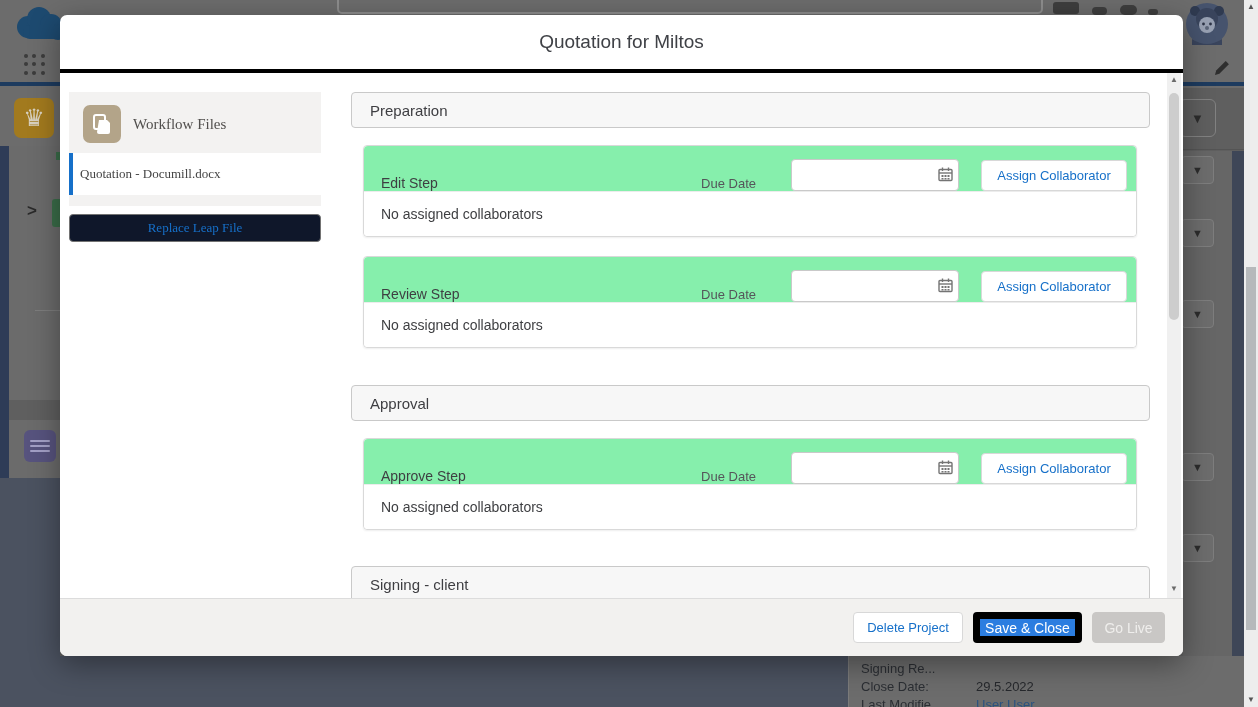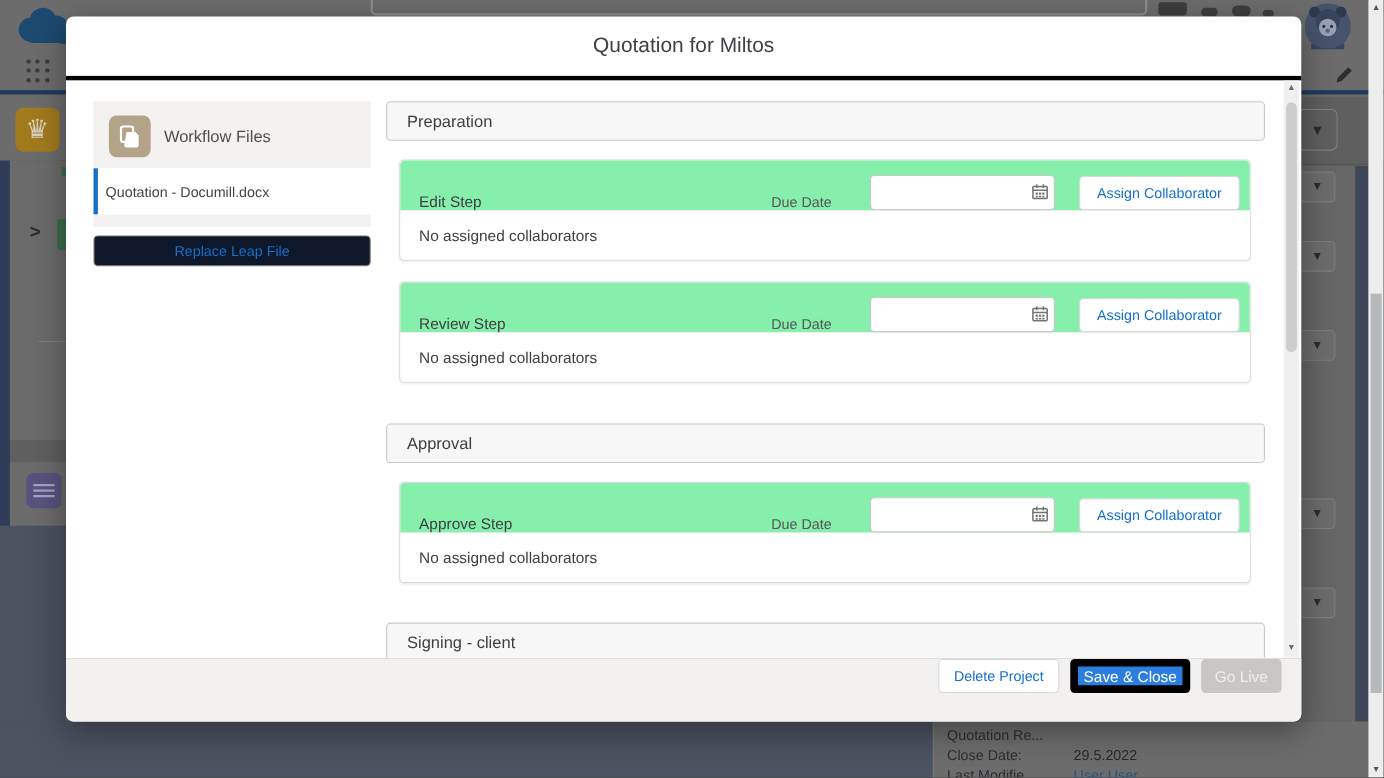--- a/index.html
+++ b/index.html
@@ -58,21 +58,21 @@
   .modal-title { font-size:19px; color:#3f4146; }
   .modal-body { position:relative; height:525px; overflow:hidden; }
 
   
   .modal-scroll { position:absolute; right:2px; top:0; width:14px; height:525px; background:#f0f0f0; }
   .modal-scroll .arr { position:absolute; left:0; width:14px; height:14px; color:#6b6b6b; font-size:8px; line-height:14px; text-align:center; }
   .modal-scroll .arr.down { bottom:2px; }
   .modal-scroll .thumb { position:absolute; left:2px; top:20px; width:10px; height:227px; background:#cdcdcd; border-radius:6px; }
 
   
-  .wf-panel { position:absolute; left:25px; top:19px; width:252px; }
+  .wf-panel { position:absolute; left:9px; top:19px; width:252px;font-family:Liberation Serif, serif; }
   .wf-head { background:#f3f2f1; padding:13px 14px 10px 14px; display:flex; align-items:center; }
   .wf-tile { width:38px; height:38px; border-radius:7px; background:#b3a489; display:flex; align-items:center; justify-content:center; }
   .wf-title { margin-left:12px; font-size:15px; color:#514f4d; }
   .wf-file { background:#fff; border-left:4px solid #1670c9; height:42px; display:flex; align-items:center;
     padding-left:7px; font-size:13px; color:#444; }
   .wf-footpad { background:#f3f2f1; height:11px; }
   .wf-replace { margin-top:8px; width:252px; height:28px; background:#0f172a; border:1px solid #737373; border-radius:4px;
     color:#1670c9; font-size:13px; font-family:inherit; cursor:pointer; }
 
   
@@ -88,21 +88,21 @@
   .date-input { width:168px; height:32px; border:1px solid #c9c9c9; border-radius:4px; background:#fff;
     padding:0 30px 0 10px; font-family:inherit; font-size:13px; color:#333; }
   .cal-btn { position:absolute; right:6px; top:8px; width:16px; height:16px; border:none; background:transparent; padding:0; cursor:pointer; }
   .assign-btn { width:146px; height:31px; background:#fff; border:1px solid #d8d8d8; border-radius:4px;
     color:#1670c9; font-size:13px; font-family:inherit; cursor:pointer;margin-top:12px; }
   .step-body { height:45px; background:#fff; border-top:1px solid #ececec; border-radius:0 0 4px 4px;
     display:flex; align-items:center; padding-left:17px; font-size:14px; color:#3e3f42; }
 
   
   .modal-footer { height:58px; background:#f2f1ef; border-top:1px solid #dcdcdc; border-radius:0 0 7px 7px;
-    display:flex; justify-content:flex-end; padding-right:18px; }
+    display:flex; align-items:center; justify-content:flex-end; padding-right:18px; }
   .btn { height:31px; border-radius:4px; font-family:inherit; font-size:13px; cursor:pointer; }
   .btn-delete { width:110px; background:#fff; border:1px solid #d8d8d8; color:#1670c9; margin-right:10px; }
   .btn-save { width:109px; background:#2b7de0; border:7px solid #000000; color:#fff; margin-right:10px; font-size:14px; }
   .btn-golive { width:73px; background:#c9c7c5; border:1px solid #c9c7c5; color:#efeeec; font-size:14px; }
 </style>
 </head>
 <body>
 
 <div class="stage">
 
@@ -170,21 +170,21 @@
   <div class="bg-el bg-dd-big">▼</div>
   <div class="bg-combo" style="top:156px;">▼</div>
   <div class="bg-combo" style="top:219px;">▼</div>
   <div class="bg-combo" style="top:300px;">▼</div>
   <div class="bg-combo" style="top:453px;">▼</div>
   <div class="bg-combo" style="top:534px;">▼</div>
 
   <div class="bg-el bg-bottom-slate"></div>
   <div class="bg-el bg-record-panel">
     <div class="record-row">
-      <span class="rlabel">Quotation Re...</span>
+      <span class="rlabel">Signing Re...</span>
       <span class="rvalue"></span>
     </div>
     <div class="record-row">
       <span class="rlabel">Close Date:</span>
       <span class="rvalue">29.5.2022</span>
     </div>
     <div class="record-row">
       <span class="rlabel">Last Modifie...</span>
       <span class="rvalue link">User User</span>
     </div>

